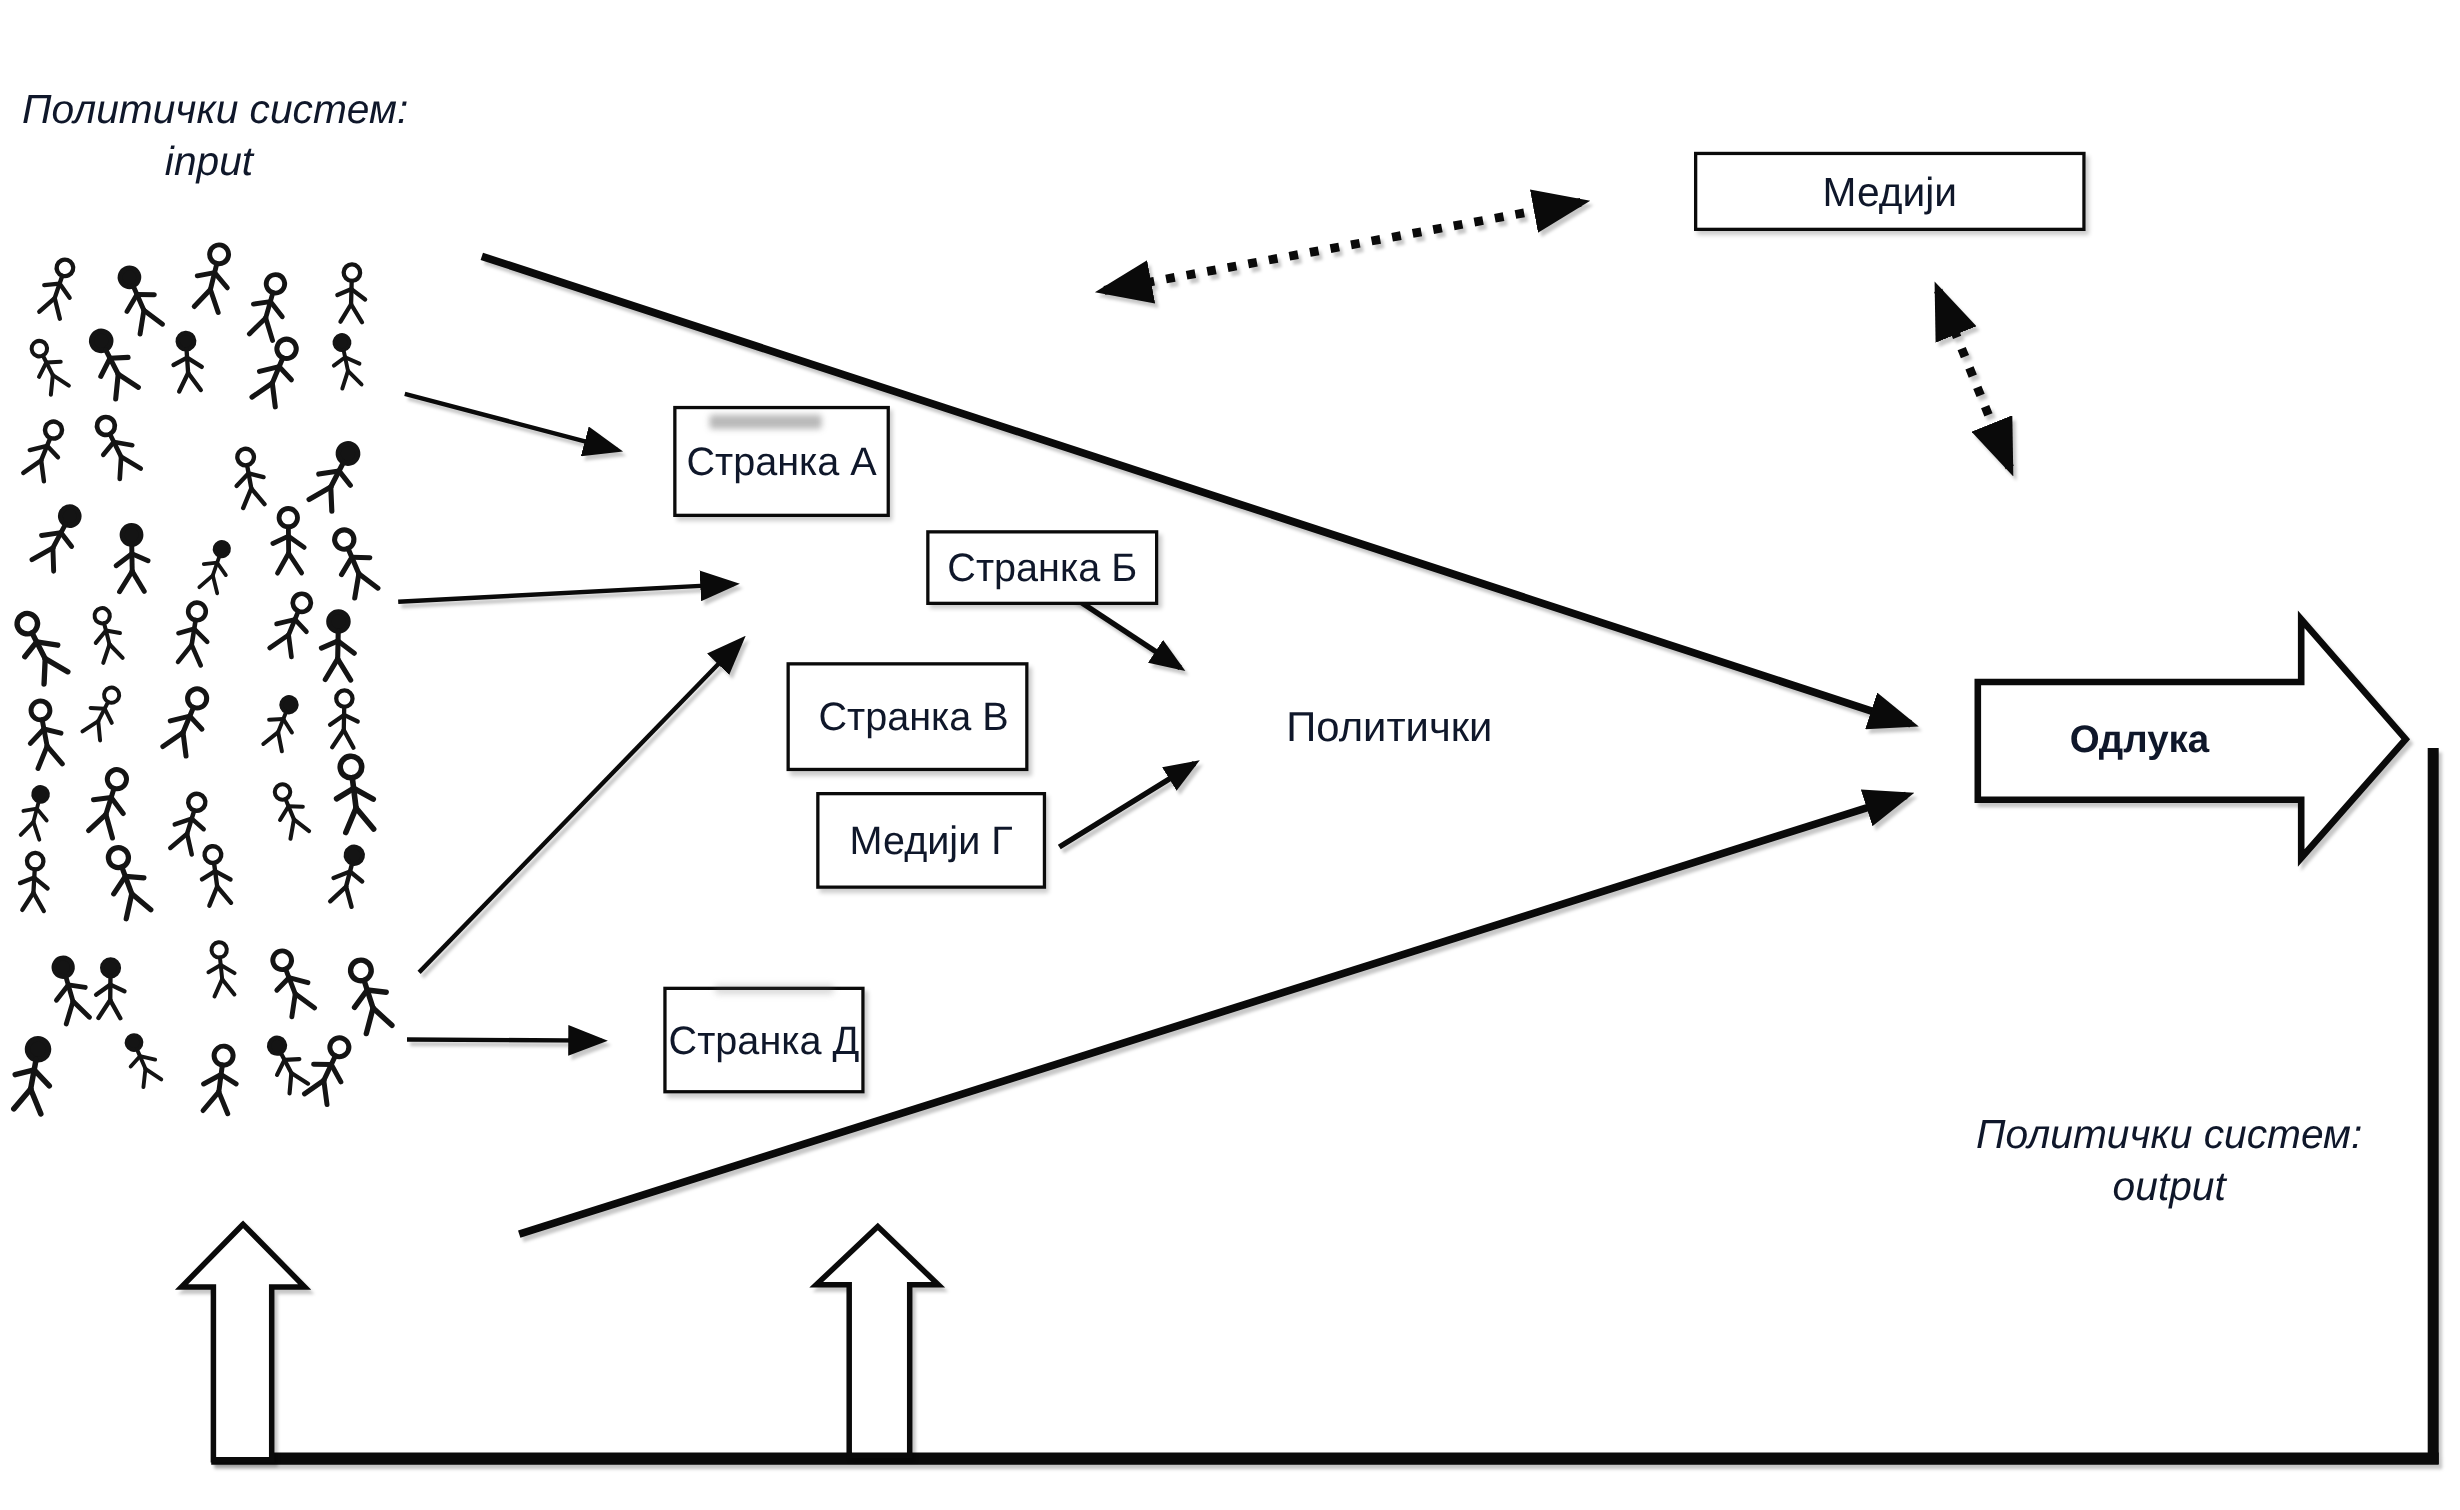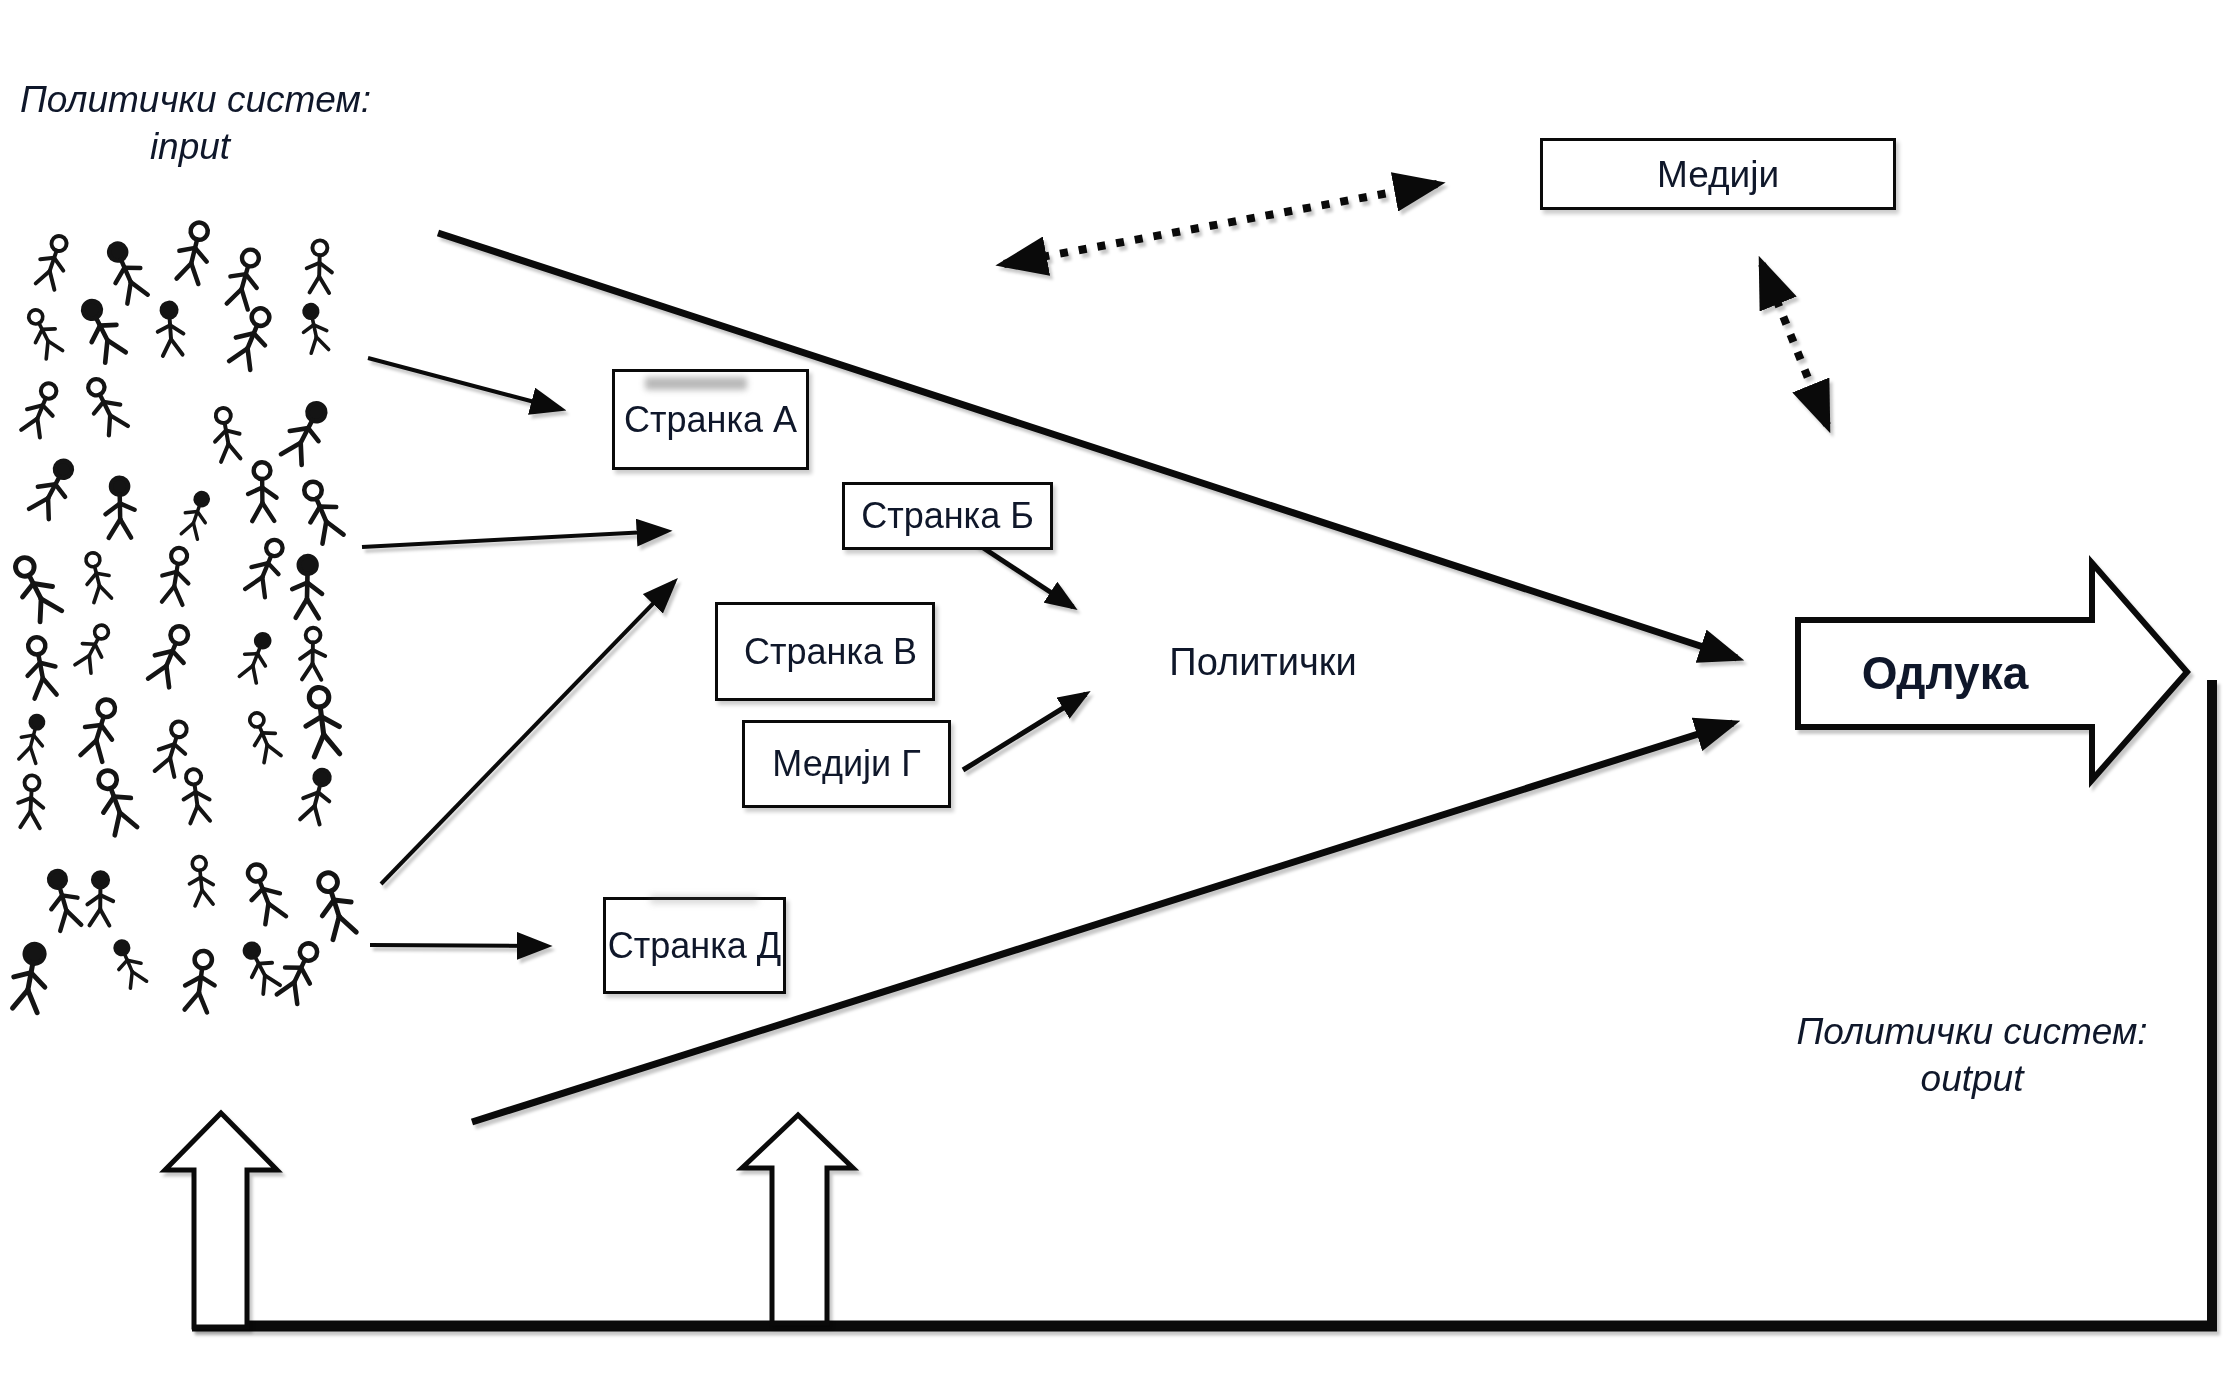--- a/index.html
+++ b/index.html
@@ -28,21 +28,21 @@
   }
   .plain-label{
     position:absolute;
     font-size:38px;line-height:1;
     text-align:center;white-space:nowrap;
   }
   .decision-text{
     position:absolute;
     left:1798px;top:618px;width:294px;height:109px;
     display:flex;align-items:center;justify-content:center;
-    font-size:46px;font-weight:bold;white-space:nowrap;
+    font-size:35px;font-weight:bold;white-space:nowrap;
   }
   .smudge{
     position:absolute;
     background:rgba(70,70,70,0.38);
     filter:blur(3px);
     border-radius:3px;
   }
   .smudge.light{background:rgba(90,90,90,0.22);}
   svg .ink{filter:drop-shadow(3px 4px 1.5px rgba(0,0,0,0.22));}
 </style>

